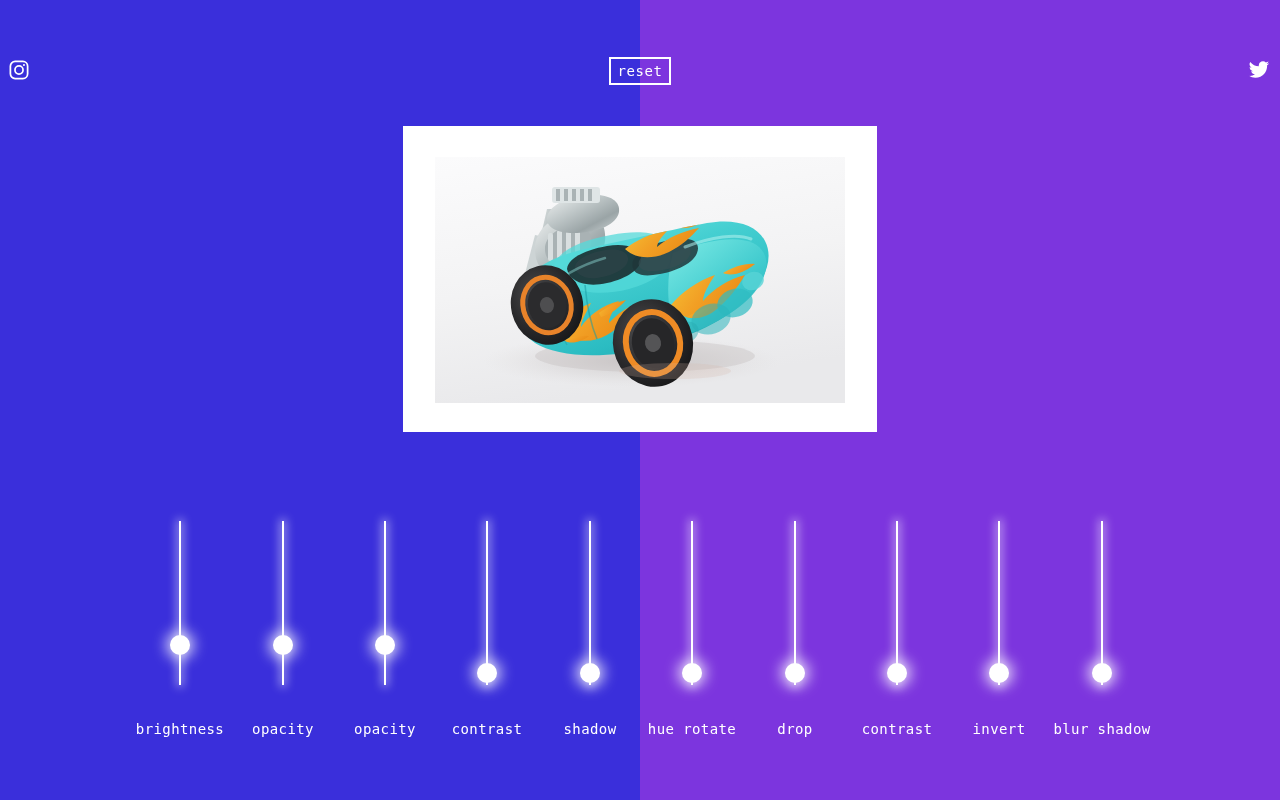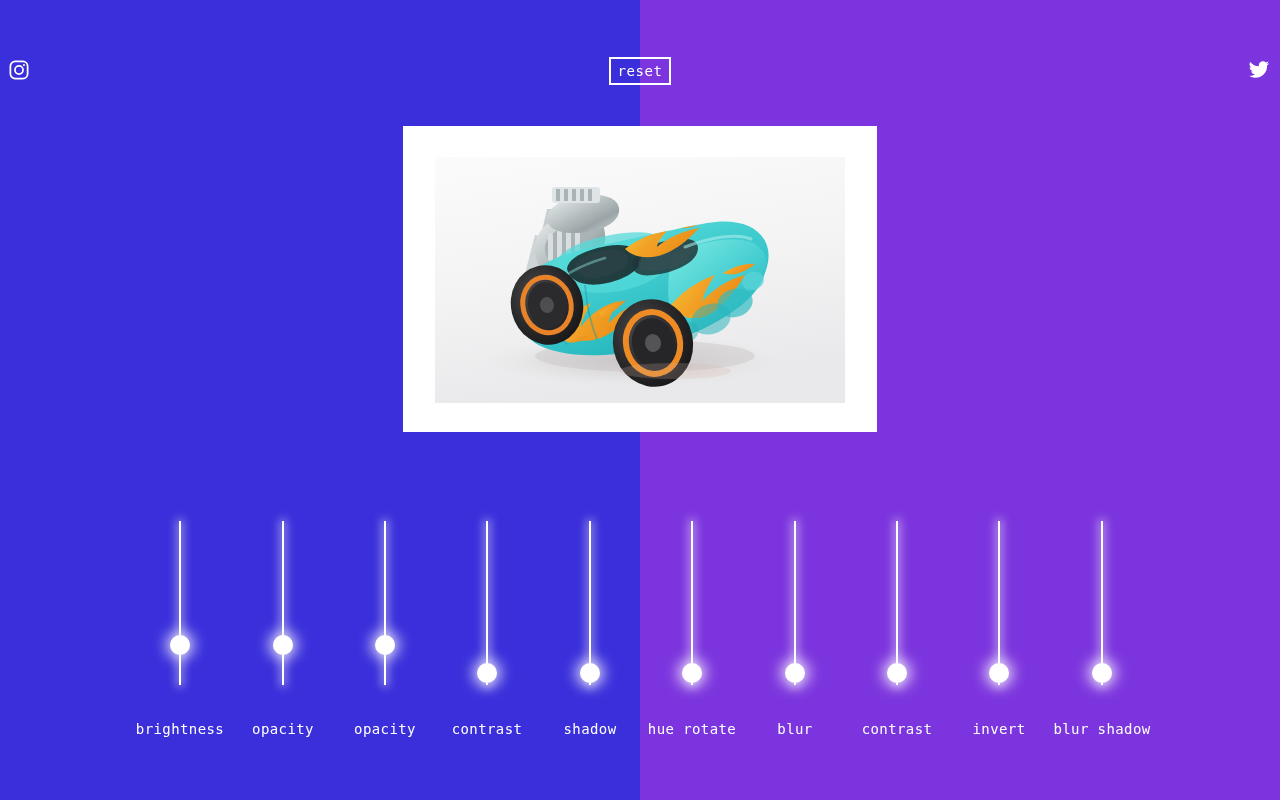--- a/index.html
+++ b/index.html
@@ -333,21 +333,21 @@
         <div class="slider-label">shadow</div>
       </div>
       <div class="slider" style="left: 637px; top: 521px;">
         <div class="track" style="height: 164px;"></div>
         <div class="thumb" style="top: 152px;"></div>
         <div class="slider-label">hue rotate</div>
       </div>
       <div class="slider" style="left: 740px; top: 521px;">
         <div class="track" style="height: 164px;"></div>
         <div class="thumb" style="top: 152px;"></div>
-        <div class="slider-label">blur</div>
+        <div class="slider-label">drop</div>
       </div>
       <div class="slider" style="left: 842px; top: 521px;">
         <div class="track" style="height: 164px;"></div>
         <div class="thumb" style="top: 152px;"></div>
         <div class="slider-label">contrast</div>
       </div>
       <div class="slider" style="left: 944px; top: 521px;">
         <div class="track" style="height: 164px;"></div>
         <div class="thumb" style="top: 152px;"></div>
         <div class="slider-label">invert</div>

